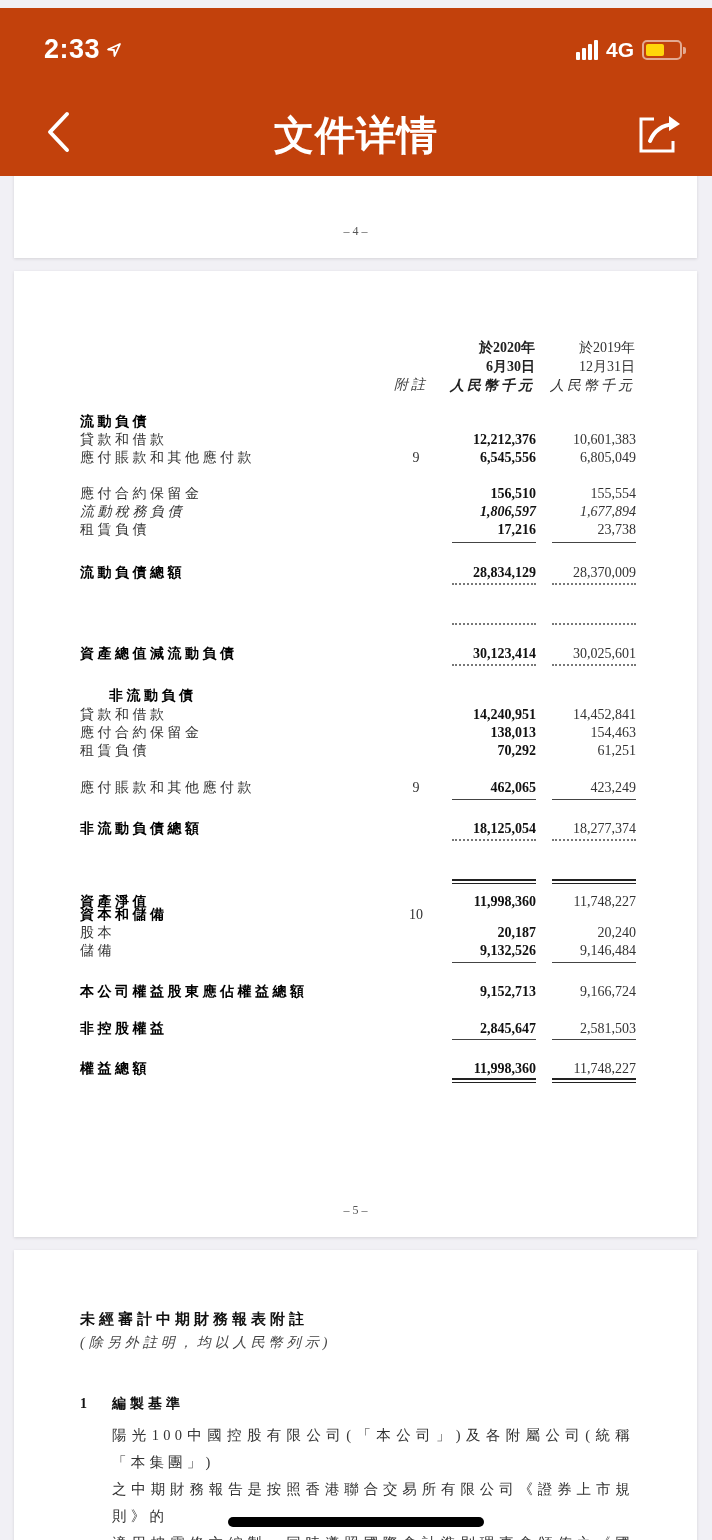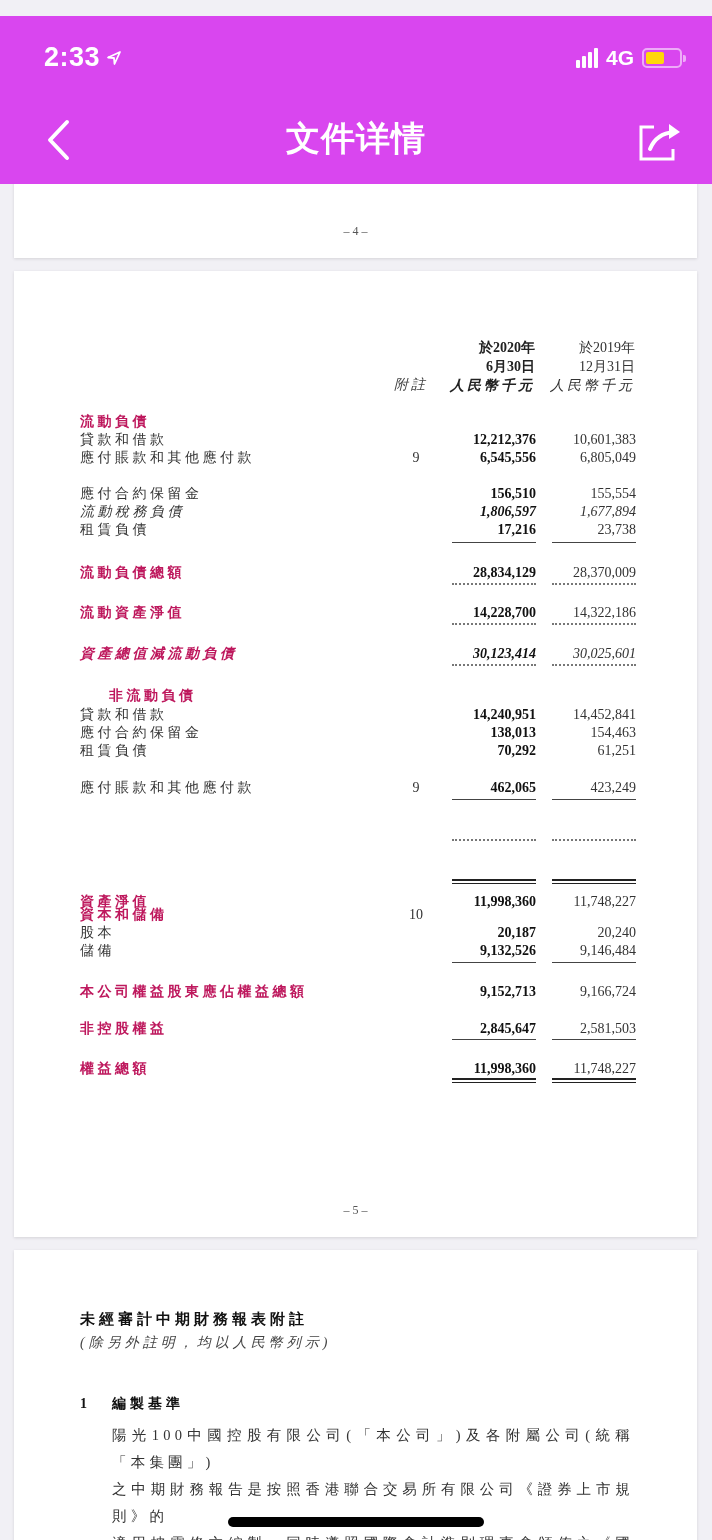--- a/index.html
+++ b/index.html
@@ -1,44 +1,44 @@
 <!DOCTYPE html>
 <html><head>
   <meta charset="utf-8">
   <style>
     * { box-sizing: border-box; margin: 0; padding: 0; }
     html, body { width: 712px; height: 1540px; overflow: hidden; background: #f1f0f5; }
     body { position: relative; font-family: "Liberation Serif", "DejaVu Serif", serif; color: #222; }
 
     
-    .appbar { position: absolute; left: 0; top: 16px; width: 712px; height: 168px; background: #d946ef; color: #fff; z-index: 10; }
+    .appbar { position: absolute; left: 0; top: 8px; width: 712px; height: 168px; background: #c2410c; color: #fff; z-index: 10; }
     .status-time { position: absolute; left: 44px; top: 26px; font-family: "Liberation Sans", sans-serif; font-weight: bold; font-size: 27px; letter-spacing: 0.5px; display: flex; align-items: center; gap: 6px; }
     .status-right { position: absolute; right: 30px; top: 30px; display: flex; align-items: center; gap: 8px; font-family: "Liberation Sans", sans-serif; font-weight: bold; font-size: 21px; }
     .signal { display: flex; align-items: flex-end; gap: 2px; height: 20px; }
     .signal span { display: block; width: 4px; background: #fff; border-radius: 1px; }
     .battery { width: 40px; height: 20px; border: 2px solid rgba(255,255,255,0.55); border-radius: 5px; position: relative; padding: 2px; }
     .battery .fill { width: 18px; height: 100%; background: #ffd60a; border-radius: 2px; }
     .battery::after { content: ""; position: absolute; right: -6px; top: 5px; width: 3px; height: 7px; background: rgba(255,255,255,0.55); border-radius: 0 2px 2px 0; }
     .nav-back { position: absolute; left: 36px; top: 98px; width: 44px; height: 52px; display: flex; align-items: center; justify-content: center; cursor: pointer; }
-    .nav-title { position: absolute; left: 0; right: 0; top: 100px; text-align: center; font-family: "DejaVu Sans", sans-serif; font-size: 34px; font-weight: bold; letter-spacing: 1px; }
+    .nav-title { position: absolute; left: 0; right: 0; top: 100px; text-align: center; font-family: "DejaVu Sans", sans-serif; font-size: 40px; font-weight: bold; letter-spacing: 1px; }
     .nav-share { position: absolute; right: 28px; top: 103px; width: 48px; height: 44px; cursor: pointer; }
 
     
     .page { position: absolute; left: 14px; width: 683px; background: #fff; box-shadow: 0 1px 3px rgba(0,0,0,0.12); }
     .page-num { position: absolute; left: 0; right: 0; text-align: center; font-size: 12px; color: #555; font-family: "Liberation Serif", serif; }
 
     .fin { position: absolute; left: 0; top: 0; width: 100%; height: 100%; }
     .hdr-col { position: absolute; text-align: right; font-size: 14px; line-height: 19px; }
     .hdr-col.bold { font-weight: bold; }
     .hdr-note { position: absolute; font-size: 14px; font-style: italic; color: #444; letter-spacing: 3px; }
     .hdr-unit { font-style: italic; letter-spacing: 3px; }
 
     .row { position: absolute; left: 66px; width: 556px; height: 19px; font-size: 14px; line-height: 19px; }
     .row .lbl { position: absolute; left: 0; top: 0; letter-spacing: 3.5px; color: #333; white-space: nowrap; }
-    .row .lbl.b { font-weight: bold; color: #be185d; }
+    .row .lbl.b { font-weight: bold; color: #000000; }
     .row .note { position: absolute; left: 326px; top: 0; width: 20px; text-align: center; color: #333; }
     .row .v1 { position: absolute; right: 100px; top: 0; text-align: center; font-weight: bold; color: #111; }
     .row .v2 { position: absolute; right: 0; top: 0; text-align: right; color: #333; }
 
     .rule { position: absolute; height: 0; }
     .rule.single { border-top: 1px solid #444; }
     .rule.dotted { border-top: 2px dotted #777; }
     .rule.double { border-top: 2px solid #222; height: 5px; border-bottom: 1px solid #222; }
 
     .notes-title { position: absolute; left: 66px; font-weight: bold; font-size: 15px; letter-spacing: 4px; color: #111; }
@@ -144,29 +144,24 @@
     <div class="rule single" style="left:538px;width:84px;top:271px;"></div>
 
     <div class="row" style="top:292px;">
         <span class="lbl b">流動負債總額</span>
         <span class="v1">28,834,129</span>
         <span class="v2">28,370,009</span>
       </div>
     <div class="rule dotted" style="left:438px;width:84px;top:312px;"></div>
     <div class="rule dotted" style="left:538px;width:84px;top:312px;"></div>
 
-    <div class="row" style="top:332px;">
-        <span class="lbl b">流動資產淨值</span>
-        <span class="v1">14,228,700</span>
-        <span class="v2">14,322,186</span>
-      </div>
     <div class="rule dotted" style="left:438px;width:84px;top:352px;"></div>
     <div class="rule dotted" style="left:538px;width:84px;top:352px;"></div>
 
-    <div class="row" style="top:373px;font-style:italic;">
+    <div class="row" style="top:373px;">
         <span class="lbl b">資產總值減流動負債</span>
         <span class="v1">30,123,414</span>
         <span class="v2">30,025,601</span>
       </div>
     <div class="rule dotted" style="left:438px;width:84px;top:393px;"></div>
     <div class="rule dotted" style="left:538px;width:84px;top:393px;"></div>
 
     <div class="row" style="top:415px;margin-left:29px;">
         <span class="lbl b">非流動負債</span>
       </div>
@@ -190,20 +185,25 @@
       </div>
     <div class="row" style="top:507px;">
         <span class="lbl">應付賬款和其他應付款</span>
         <span class="note">9</span>
         <span class="v1">462,065</span>
         <span class="v2">423,249</span>
       </div>
     <div class="rule single" style="left:438px;width:84px;top:528px;"></div>
     <div class="rule single" style="left:538px;width:84px;top:528px;"></div>
 
+    <div class="row" style="top:548px;">
+        <span class="lbl b">非流動負債總額</span>
+        <span class="v1">18,125,054</span>
+        <span class="v2">18,277,374</span>
+      </div>
     <div class="rule dotted" style="left:438px;width:84px;top:568px;"></div>
     <div class="rule dotted" style="left:538px;width:84px;top:568px;"></div>
 
     <div class="row" style="top:621px;">
         <span class="lbl b">資產淨值</span>
         <span class="v1">11,998,360</span>
         <span class="v2">11,748,227</span>
       </div>
     <div class="rule double" style="left:438px;width:84px;top:608px;"></div>
     <div class="rule double" style="left:538px;width:84px;top:608px;"></div>

